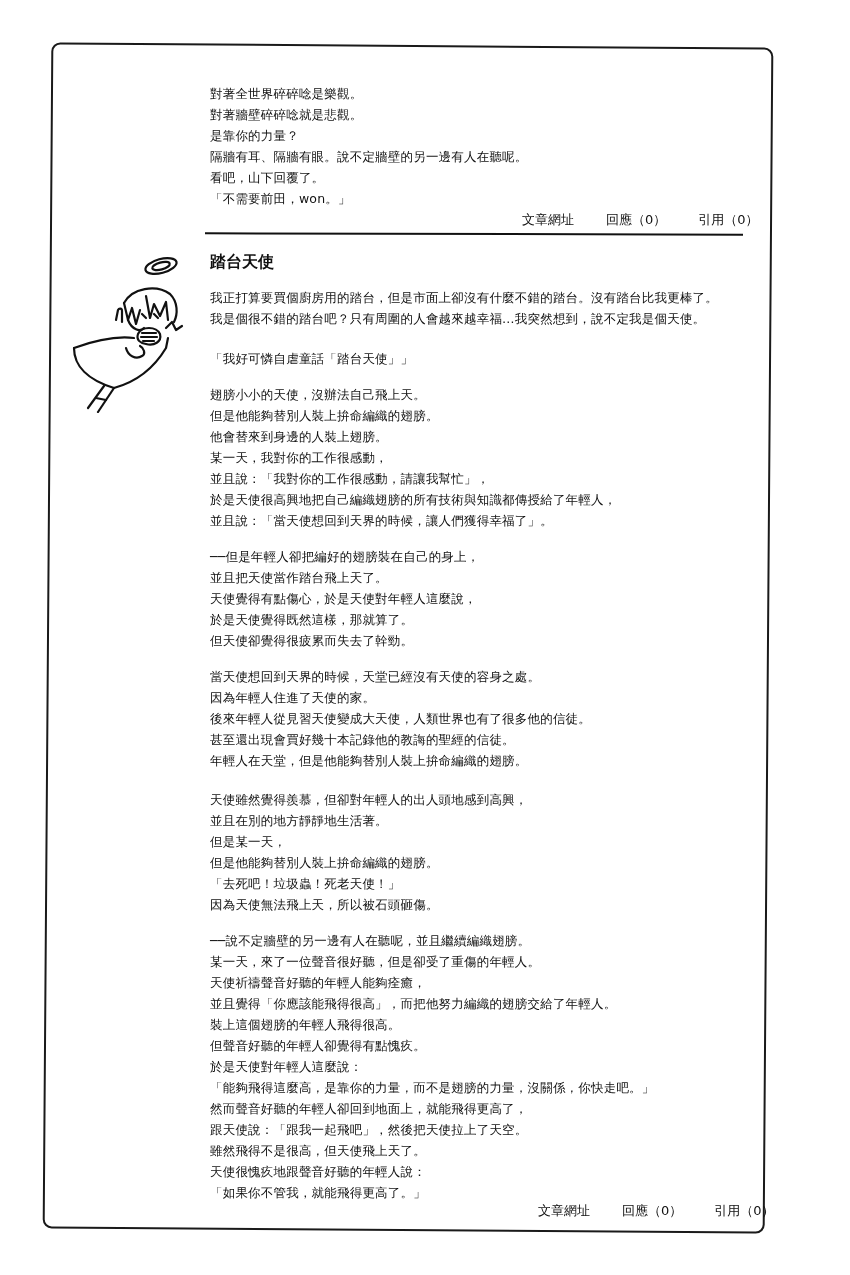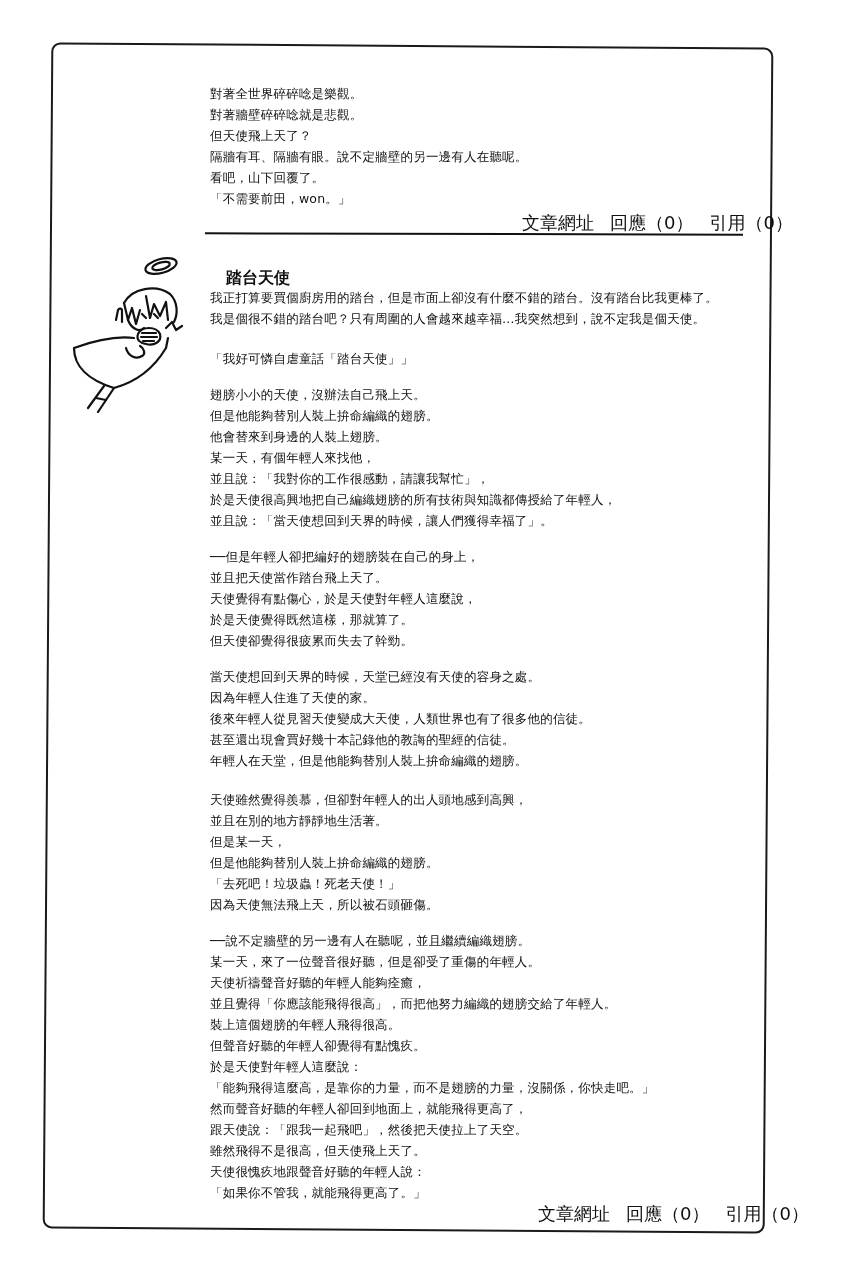--- a/index.html
+++ b/index.html
@@ -37,24 +37,24 @@
   .line {
     position: absolute;
     left: 210px;
     font-size: 12.5px;
     line-height: 16px;
     white-space: nowrap;
     letter-spacing: 0.2px;
   }
   .meta-row {
     position: absolute;
-    font-size: 18px;
+    font-size: 13px;
     white-space: nowrap;
     display: flex;
-    gap: 16px;
+    gap: 32px;
   }
   .meta-row span {
     cursor: pointer;
   }
   .separator {
     position: absolute;
     left: 205px;
     top: 233px;
     width: 538px;
     height: 0;
@@ -80,21 +80,21 @@
 </head>
 <body>
 
 <div class="frame"></div>
 
 <div class="content">
 
   <section>
     <div class="line" style="top:86px">對著全世界碎碎唸是樂觀。</div>
     <div class="line" style="top:107px">對著牆壁碎碎唸就是悲觀。</div>
-    <div class="line" style="top:128px">但天使飛上天了？</div>
+    <div class="line" style="top:128px">是靠你的力量？</div>
     <div class="line" style="top:149px">隔牆有耳、隔牆有眼。說不定牆壁的另一邊有人在聽呢。</div>
     <div class="line" style="top:170px">看吧，山下回覆了。</div>
     <div class="line" style="top:191px">「不需要前田，won。」</div>
 
     <div class="meta-row" style="left:522px; top:211px">
       <span>文章網址</span>
       <span>回應（0）</span>
       <span>引用（0）</span>
     </div>
   </section>
@@ -126,31 +126,31 @@
     <path d="M8 100 C 30 92, 52 88, 68 90"></path>
     <path d="M8 100 C 8 118, 22 132, 48 140 C 70 134, 88 120, 100 100 L 102 90"></path>
     <path d="M60 100 C 62 108, 70 112, 76 108 C 80 106, 78 100, 74 98"></path>
 
     <path d="M38 138 L 22 160"></path>
     <path d="M48 140 L 32 164"></path>
     <path d="M30 150 L 40 152"></path>
   </svg>
 
   <section>
-    <h2 class="heading" style="margin:16px">踏台天使</h2>
+    <h2 class="heading" style="margin:0">踏台天使</h2>
 
     <div class="line" style="top:290px">我正打算要買個廚房用的踏台，但是市面上卻沒有什麼不錯的踏台。沒有踏台比我更棒了。</div>
     <div class="line" style="top:311px">我是個很不錯的踏台吧？只有周圍的人會越來越幸福…我突然想到，說不定我是個天使。</div>
 
     <div class="line" style="top:351px">「我好可憐自虐童話「踏台天使」」</div>
 
     <div class="line" style="top:387px">翅膀小小的天使，沒辦法自己飛上天。</div>
     <div class="line" style="top:408px">但是他能夠替別人裝上拚命編織的翅膀。</div>
     <div class="line" style="top:429px">他會替來到身邊的人裝上翅膀。</div>
-    <div class="line" style="top:450px">某一天，有個年輕人來找他，</div>
+    <div class="line" style="top:450px">某一天，我對你的工作很感動，</div>
     <div class="line" style="top:471px">並且說：「我對你的工作很感動，請讓我幫忙」，</div>
     <div class="line" style="top:492px">於是天使很高興地把自己編織翅膀的所有技術與知識都傳授給了年輕人，</div>
     <div class="line" style="top:513px">並且說：「當天使想回到天界的時候，讓人們獲得幸福了」。</div>
 
     <div class="line" style="top:549px">──但是年輕人卻把編好的翅膀裝在自己的身上，</div>
     <div class="line" style="top:570px">並且把天使當作踏台飛上天了。</div>
     <div class="line" style="top:591px">天使覺得有點傷心，於是天使對年輕人這麼說，</div>
     <div class="line" style="top:612px">於是天使覺得既然這樣，那就算了。</div>
     <div class="line" style="top:633px">但天使卻覺得很疲累而失去了幹勁。</div>
 

